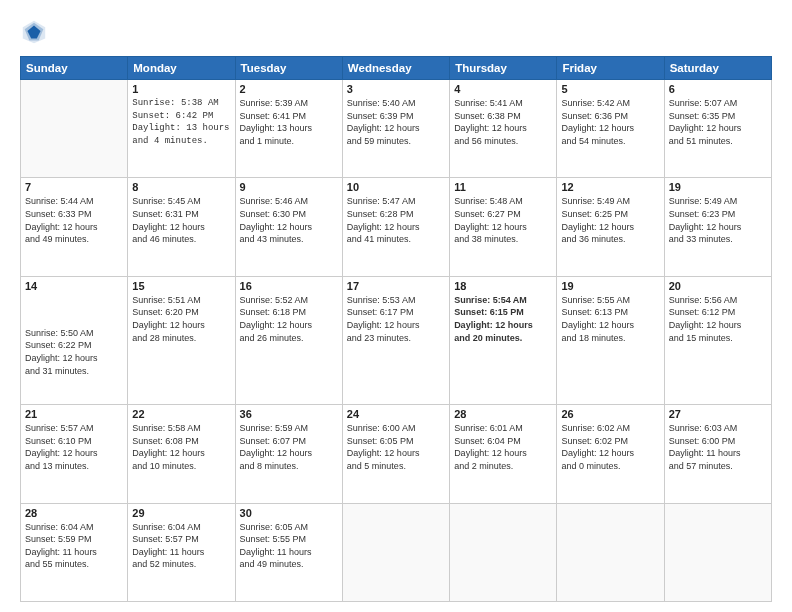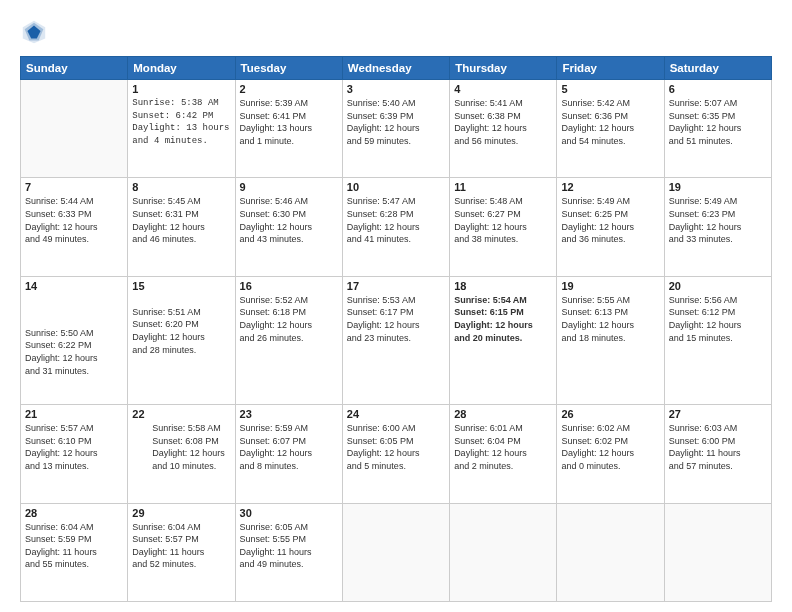--- a/index.html
+++ b/index.html
@@ -258,21 +258,21 @@
               <div class="day-num">14</div>
               <div class="cell-info" style="white-space: pre-line; margin-top: 33px;">Sunrise: 5:50 AM
 Sunset: 6:22 PM
 Daylight: 12 hours
 and 31 minutes.</div>
             </div>
           </td>
           <td>
             <div class="cell-content">
               <div class="day-num">15</div>
-              <div class="cell-info" style="white-space: pre-line; margin-top: 12px;">Sunrise: 5:51 AM
+              <div class="cell-info" style="white-space: pre-line;">Sunrise: 5:51 AM
 Sunset: 6:20 PM
 Daylight: 12 hours
 and 28 minutes.</div>
             </div>
           </td>
           <td>
             <div class="cell-content">
               <div class="day-num">16</div>
               <div class="cell-info" style="white-space: pre-line;">Sunrise: 5:52 AM
 Sunset: 6:18 PM
@@ -323,29 +323,29 @@
               <div class="day-num">21</div>
               <div class="cell-info" style="white-space: pre-line;">Sunrise: 5:57 AM
 Sunset: 6:10 PM
 Daylight: 12 hours
 and 13 minutes.</div>
             </div>
           </td>
           <td>
             <div class="cell-content">
               <div class="day-num">22</div>
-              <div class="cell-info" style="white-space: pre-line; margin-left: 20px;">Sunrise: 5:58 AM
+              <div class="cell-info" style="white-space: pre-line;">Sunrise: 5:58 AM
 Sunset: 6:08 PM
 Daylight: 12 hours
 and 10 minutes.</div>
             </div>
           </td>
           <td>
             <div class="cell-content">
-              <div class="day-num">23</div>
+              <div class="day-num">36</div>
               <div class="cell-info" style="white-space: pre-line;">Sunrise: 5:59 AM
 Sunset: 6:07 PM
 Daylight: 12 hours
 and 8 minutes.</div>
             </div>
           </td>
           <td>
             <div class="cell-content">
               <div class="day-num">24</div>
               <div class="cell-info" style="white-space: pre-line;">Sunrise: 6:00 AM

